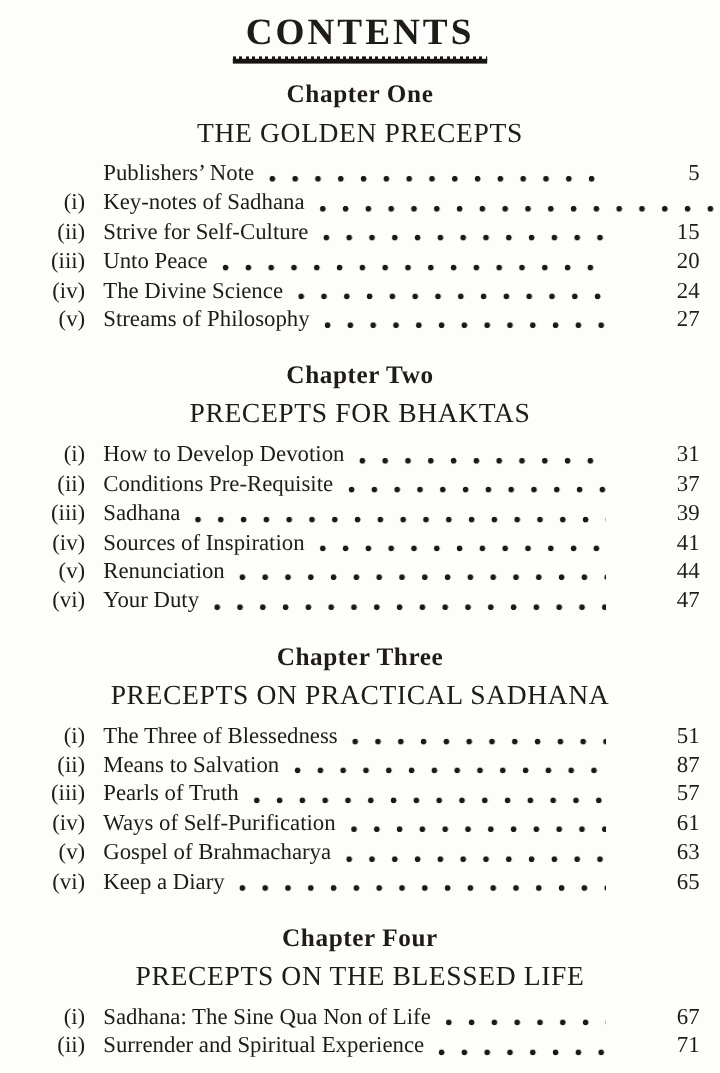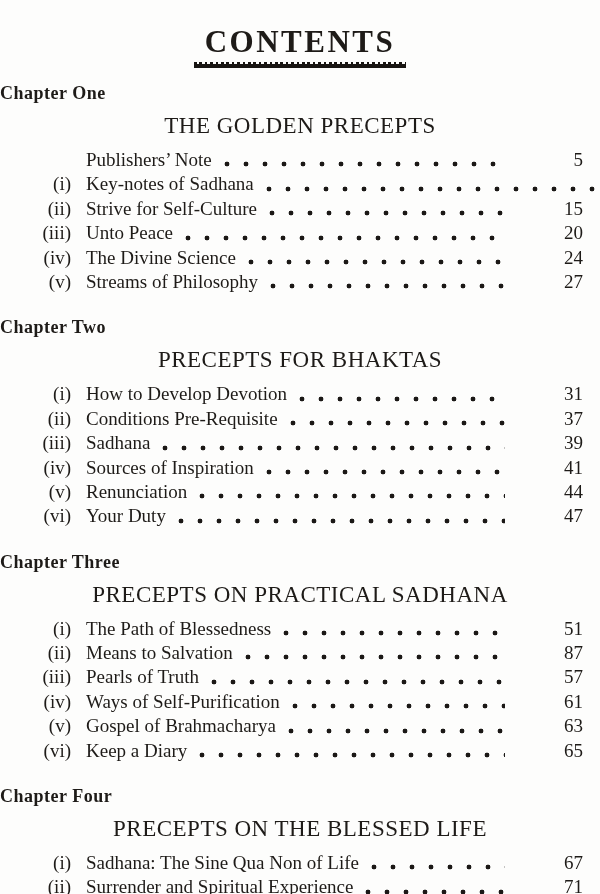--- a/index.html
+++ b/index.html
@@ -9,21 +9,21 @@
     height: 894px;
     overflow: hidden;
     background: #fdfdfc;
     color: #1e1b18;
     font-family: "Liberation Serif", "DejaVu Serif", serif;
   }
   .page {
     box-sizing: border-box;
     width: 600px;
     height: 894px;
-    padding-top: 23px;
+    padding-top: 8px;
   }
   .contents-title {
     margin: 0;
     text-align: center;
     font-size: 31px;
     line-height: 38px;
     font-weight: bold;
     letter-spacing: 2.5px;
   }
   .contents-underline {
@@ -31,22 +31,23 @@
     height: 6px;
     margin: 1px auto 0 auto;
     background-image:
       repeating-linear-gradient(90deg, #181512 0px, #181512 2.6px, rgba(0,0,0,0) 2.6px, rgba(0,0,0,0) 5.4px),
       linear-gradient(#181512, #181512);
     background-size: 100% 3px, 100% 4px;
     background-position: 0 0, 0 2px;
     background-repeat: no-repeat, no-repeat;
   }
   .chapter-name {
+    text-align: center;
     font-weight: bold;
-    font-size: 18px;
+    font-size: 21px;
     line-height: 24px;
     margin-top: 21px;
     letter-spacing: 0.5px;
   }
   .section-one .chapter-name { margin-top: 13px; }
   .chapter-title {
     text-align: center;
     font-weight: normal;
     font-size: 23px;
     line-height: 24px;
@@ -180,21 +181,21 @@
       </div>
     </div>
   </div>
 
   <div class="section">
     <div class="chapter-name">Chapter Three</div>
     <div class="chapter-title">PRECEPTS ON PRACTICAL SADHANA</div>
     <div class="entries">
       <div class="row">
         <span class="num">(i)</span>
-        <span class="label">The Path of Blessedness</span>
+        <span class="label">The Three of Blessedness</span>
         <span class="leader"></span>
         <span class="pageno">51</span>
       </div>
       <div class="row">
         <span class="num">(ii)</span>
         <span class="label">Means to Salvation</span>
         <span class="leader"></span>
         <span class="pageno">87</span>
       </div>
       <div class="row">

